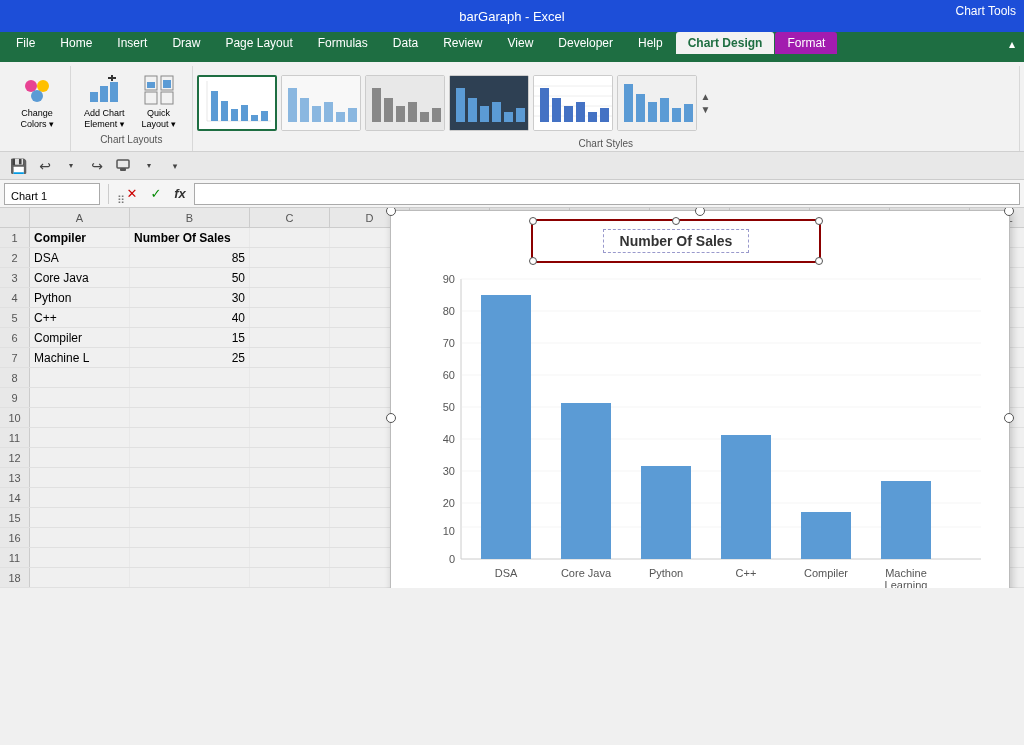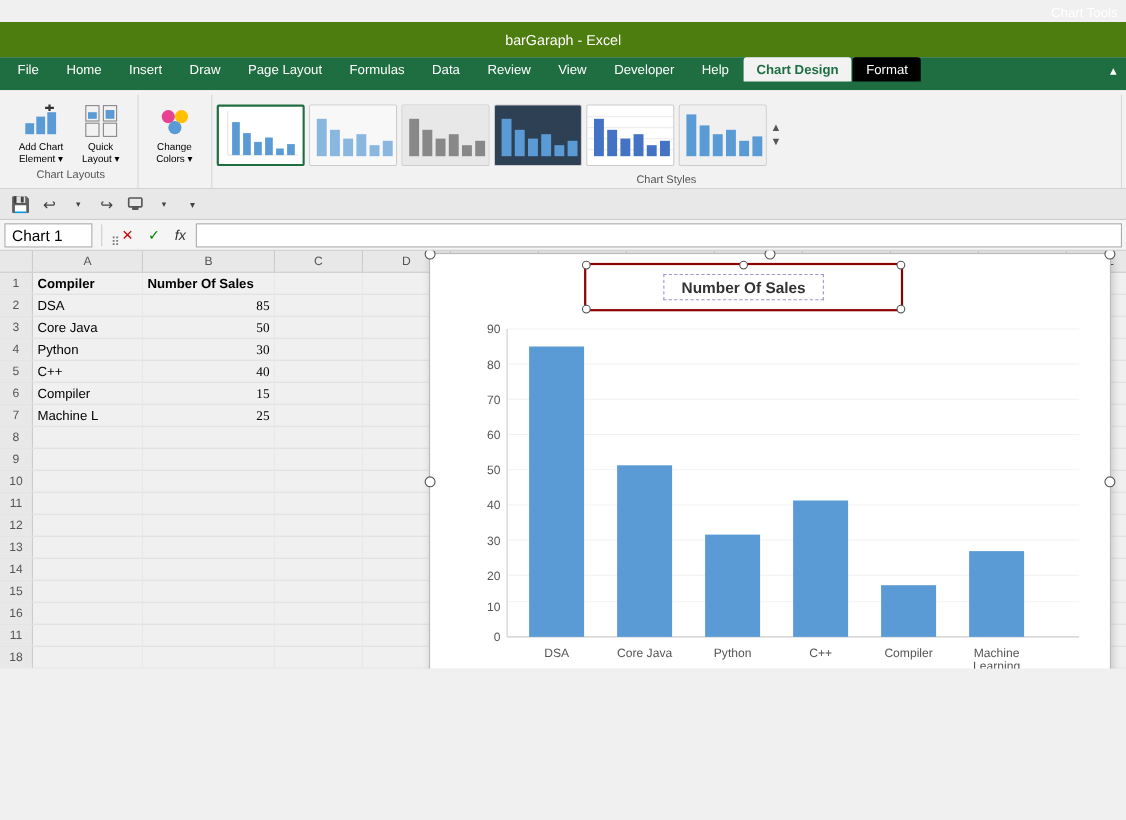--- a/index.html
+++ b/index.html
@@ -1,27 +1,26 @@
 <!DOCTYPE html>
 <html><head>
   <meta charset="utf-8">
   <style>
     * { box-sizing: border-box; margin: 0; padding: 0; }
     body { font-family: 'Segoe UI', Arial, sans-serif; font-size: 12px; background: #f0f0f0; overflow: hidden; }
 
     
     .title-bar {
       height: 32px;
-      background: #4d7c0f;
+      background: #1d4ed8;
       display: flex;
       align-items: center;
       justify-content: center;
       color: white;
       font-size: 13px;
-      margin-top: 20px;
     }
 
     
     .ribbon-tabs {
       height: 30px;
       background: #1e6e42;
       display: flex;
       align-items: flex-start;
       padding-left: 4px;
     }
@@ -114,28 +113,28 @@
     .formula-bar {
       height: 28px;
       background: #f5f5f5;
       border-bottom: 1px solid #ccc;
       display: flex;
       align-items: center;
       padding: 0 4px;
       gap: 4px;
     }
     .name-box {
-      width: 80px;
+      width: 96px;
       height: 22px;
       border: 1px solid #aaa;
       background: white;
       padding: 2px 6px;
-      font-size: 14px;
-      display: flex;
-      align-items: center;
+      font-size: 11px;
+      display: flex;
+      align-items: flex-end;
     }
     .formula-divider {
       width: 1px;
       height: 20px;
       background: #ccc;
       margin: 0 4px;
     }
     .formula-icons {
       display: flex;
       gap: 4px;
@@ -214,21 +213,20 @@
       font-size: 12px;
       line-height: 20px;
       white-space: nowrap;
       overflow: hidden;
     }
     .cell.header-cell {
       font-weight: bold;
     }
     .cell.number {
       text-align: right;
-      font-family: Liberation Serif, serif;
     }
 
     
     .col-a { width: 100px; min-width: 100px; }
     .col-b { width: 120px; min-width: 120px; }
     .col-c { width: 80px; min-width: 80px; }
     .col-d { width: 80px; min-width: 80px; }
     .col-e { width: 80px; min-width: 80px; }
     .col-f { width: 80px; min-width: 80px; }
     .col-rest { width: 80px; min-width: 80px; }
@@ -281,26 +279,42 @@
   <div class="ribbon-tab">Insert</div>
   <div class="ribbon-tab">Draw</div>
   <div class="ribbon-tab">Page Layout</div>
   <div class="ribbon-tab">Formulas</div>
   <div class="ribbon-tab">Data</div>
   <div class="ribbon-tab">Review</div>
   <div class="ribbon-tab">View</div>
   <div class="ribbon-tab">Developer</div>
   <div class="ribbon-tab">Help</div>
   <div class="ribbon-tab active" style="background:#f2f2f2;color:#1e6e42;">Chart Design</div>
-  <div class="ribbon-tab" style="background:#000000;color:white;">Format</div>
+  <div class="ribbon-tab" style="background:#a21caf;color:white;">Format</div>
   <div style="flex:1;"></div>
   <div style="width:24px;height:24px;color:white;display:flex;align-items:center;justify-content:center;cursor:pointer;">▴</div>
 </div>
 
 <div class="ribbon">
+
+  <div class="ribbon-group" style="min-width:60px;">
+    <div style="flex:1;display:flex;align-items:center;">
+      <div class="ribbon-btn">
+        <div class="ribbon-btn-icon">
+          <svg width="32" height="32" viewBox="0 0 32 32">
+            <circle cx="10" cy="12" r="6" fill="#e84393"></circle>
+            <circle cx="22" cy="12" r="6" fill="#ffc000"></circle>
+            <circle cx="16" cy="22" r="6" fill="#5b9bd5"></circle>
+          </svg>
+        </div>
+        <span style="font-size:9px;text-align:center;line-height:1.2;">Change<br>Colors ▾</span>
+      </div>
+    </div>
+    <div class="ribbon-group-label" style="font-size:10px;color:#555;padding-bottom:2px;">​</div>
+  </div>
 
   <div class="ribbon-group">
     <div class="ribbon-buttons">
 
       <div class="ribbon-btn">
         <div class="ribbon-btn-icon">
           <svg width="32" height="32" viewBox="0 0 32 32">
             <rect x="2" y="18" width="8" height="10" fill="#5b9bd5"></rect>
             <rect x="12" y="12" width="8" height="16" fill="#5b9bd5"></rect>
             <rect x="22" y="8" width="8" height="20" fill="#5b9bd5"></rect>
@@ -319,36 +333,20 @@
             <rect x="2" y="18" width="12" height="12" fill="none" stroke="#888" stroke-width="1"></rect>
             <rect x="18" y="18" width="12" height="12" fill="none" stroke="#888" stroke-width="1"></rect>
             <rect x="4" y="8" width="8" height="6" fill="#5b9bd5"></rect>
             <rect x="20" y="6" width="8" height="8" fill="#5b9bd5"></rect>
           </svg>
         </div>
         <span style="font-size:9px;text-align:center;line-height:1.2;">Quick<br>Layout ▾</span>
       </div>
     </div>
     <div class="ribbon-group-label">Chart Layouts</div>
-  </div>
-
-  <div class="ribbon-group" style="min-width:60px;">
-    <div style="flex:1;display:flex;align-items:center;">
-      <div class="ribbon-btn">
-        <div class="ribbon-btn-icon">
-          <svg width="32" height="32" viewBox="0 0 32 32">
-            <circle cx="10" cy="12" r="6" fill="#e84393"></circle>
-            <circle cx="22" cy="12" r="6" fill="#ffc000"></circle>
-            <circle cx="16" cy="22" r="6" fill="#5b9bd5"></circle>
-          </svg>
-        </div>
-        <span style="font-size:9px;text-align:center;line-height:1.2;">Change<br>Colors ▾</span>
-      </div>
-    </div>
-    <div class="ribbon-group-label" style="font-size:10px;color:#555;padding-bottom:2px;">​</div>
   </div>
 
   <div style="flex:1;display:flex;flex-direction:column;border-right:1px solid #d8d8d8;">
     <div style="display:flex;gap:4px;padding:4px 4px 0;flex:1;align-items:center;">
 
       <div style="width:80px;height:56px;border:2px solid #1e6e42;background:white;cursor:pointer;border-radius:2px;overflow:hidden;position:relative;">
         <svg width="76" height="52" viewBox="0 0 76 52">
           <rect x="0" y="0" width="76" height="52" fill="white"></rect>
           <line x1="8" y1="4" x2="8" y2="44" stroke="#ccc" stroke-width="0.5"></line>
           <line x1="8" y1="44" x2="72" y2="44" stroke="#ccc" stroke-width="0.5"></line>
@@ -452,21 +450,21 @@
   <div class="name-box">
     <span>Chart 1</span>
   </div>
   <div class="formula-divider"></div>
   <div style="width:1px;height:1px;">
     <span style="color:#777;font-size:11px;cursor:pointer;">⠿</span>
   </div>
   <div class="formula-icons">
     <div class="formula-icon" style="color:#c00;">✕</div>
     <div class="formula-icon" style="color:#080;">✓</div>
-    <div class="formula-icon" style="font-style:italic;font-weight:normal;color:#333;">fx</div>
+    <div class="formula-icon" style="font-style:italic;font-weight:bold;color:#333;">fx</div>
   </div>
   <input class="formula-input" value="" readonly="" style="flex: 1 1 0%; border: 1px solid rgb(170, 170, 170); background: white; padding: 2px 6px; font-size: 12px; height: 22px;">
 </div>
 
 <div class="main-area">
   <div class="spreadsheet-grid">
 
     <div class="col-headers">
       <div class="row-num-header"></div>
       <div class="col-header col-a">A</div>

